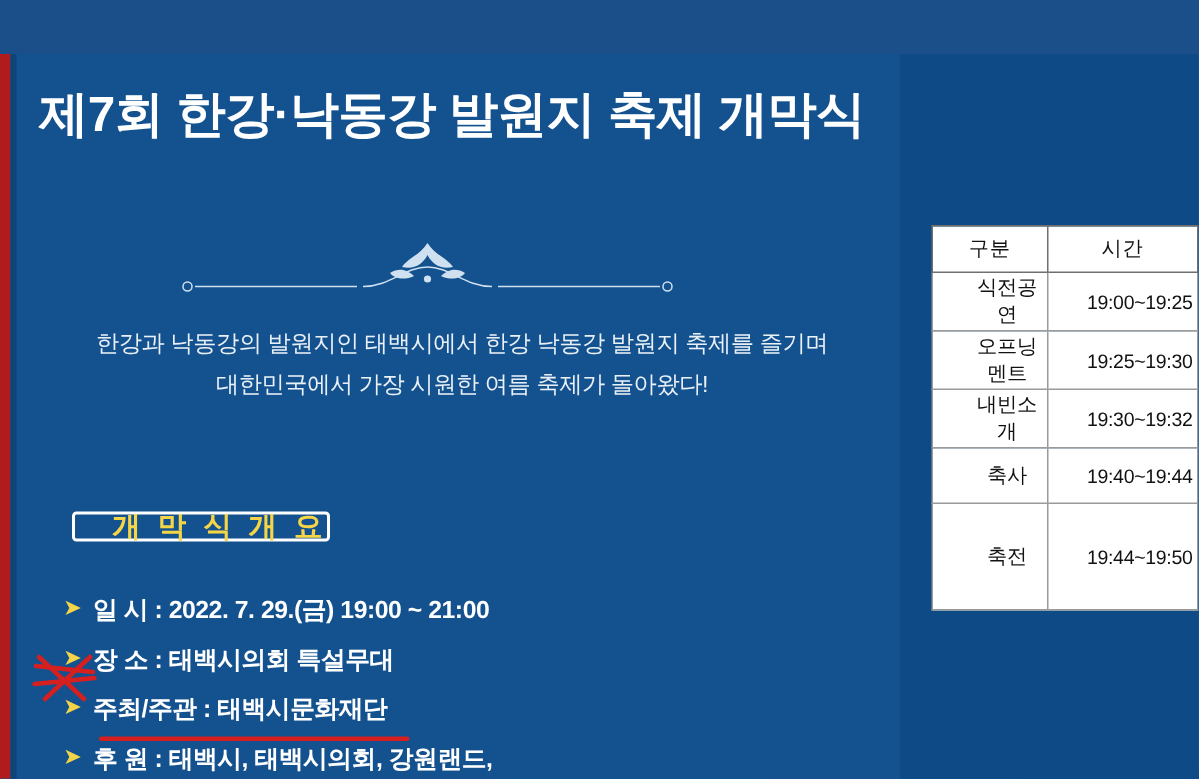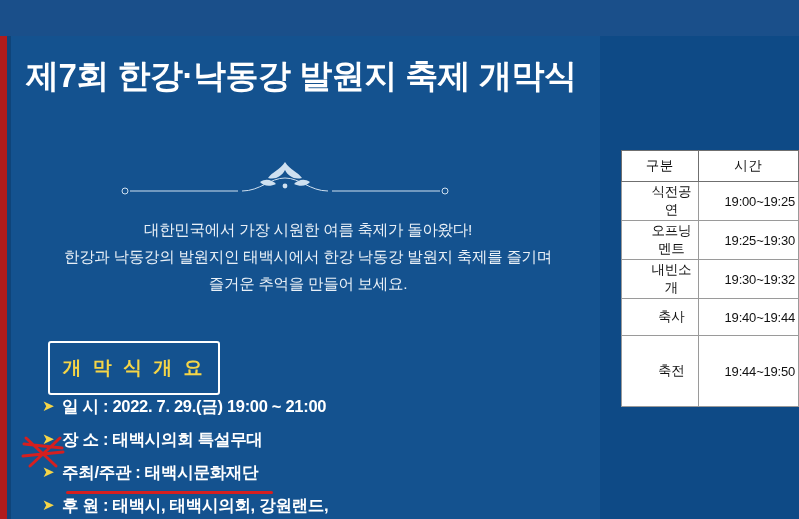--- a/index.html
+++ b/index.html
@@ -68,27 +68,27 @@
     font-size: 15.5px;
     line-height: 27px;
     letter-spacing: -0.3px;
   }
   
   .section-head {
     position: absolute;
     left: 48px;
     top: 305px;
     width: 172px;
-    height: 54px;
+    height: 20px;
     border: 2px solid #ffffff;
     border-radius: 3px;
     box-sizing: border-box;
     display: flex;
     align-items: center;
-    justify-content: center;
+    justify-content: flex-end;
   }
   .section-head span {
     color: #f5d547;
     font-size: 19px;
     font-weight: bold;
     letter-spacing: 3px;
   }
   
   .info-list {
     position: absolute;
@@ -209,23 +209,22 @@
       <circle cx="325" cy="33" r="3" fill="none" stroke="#cfe0f0" stroke-width="1"></circle>
       <path d="M122 33 C140 33 150 20 165 20 C180 20 190 33 208 33" fill="none" stroke="#cfe0f0" stroke-width="1"></path>
       <path d="M165 4 C160 12 152 14 148 20 C156 22 162 18 165 12 C168 18 174 22 182 20 C178 14 170 12 165 4 Z" fill="#cfe0f0"></path>
       <path d="M140 24 C146 20 152 22 156 26 C150 29 143 28 140 24 Z" fill="#cfe0f0"></path>
       <path d="M190 24 C184 20 178 22 174 26 C180 29 187 28 190 24 Z" fill="#cfe0f0"></path>
       <circle cx="165" cy="28" r="2.4" fill="#cfe0f0"></circle>
     </svg>
   </div>
 
   <div class="intro">
+    <div>한강과 낙동강의 발원지인 태백시에서 한강 낙동강 발원지 축제를 즐기며</div>
     <div>대한민국에서 가장 시원한 여름 축제가 돌아왔다!</div>
-    <div>한강과 낙동강의 발원지인 태백시에서 한강 낙동강 발원지 축제를 즐기며</div>
-    <div>즐거운 추억을 만들어 보세요.</div>
   </div>
 
   <div class="section-head">
     <span>개 막 식 개 요</span>
   </div>
 
   <div class="info-list">
     <div class="info-row">
       <span class="bullet">➤</span>
       <span class="info-label">일      시 : 2022. 7. 29.(금) 19:00 ~ 21:00</span>

